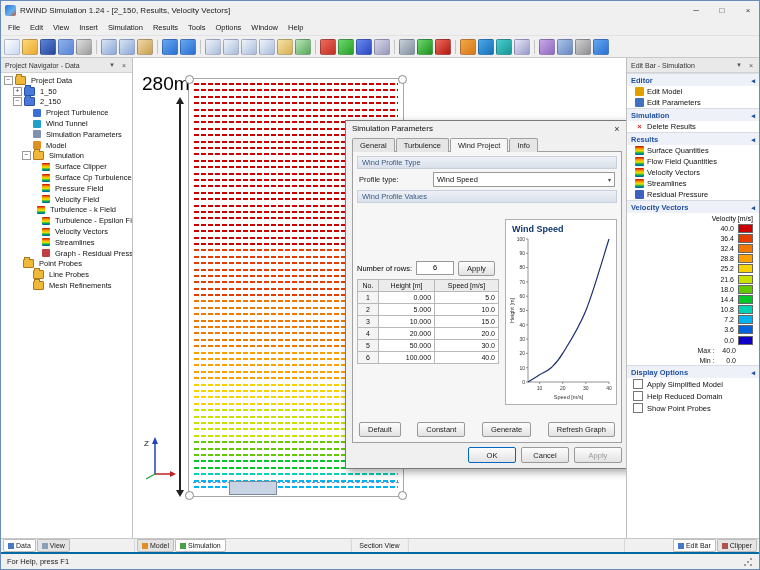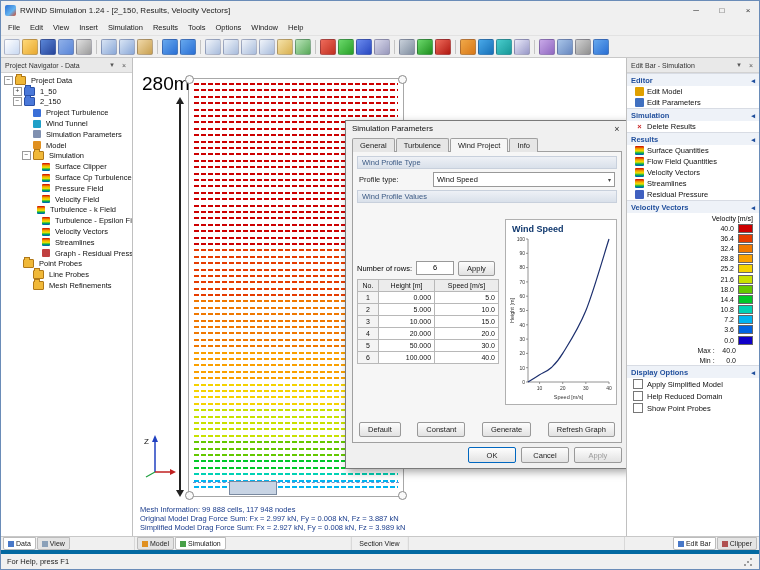--- a/index.html
+++ b/index.html
@@ -116,21 +116,21 @@
   
   .footerbar{height:13px;display:flex;background:#f0f0f0;border-top:1px solid #c8c8c8;font-size:7px;flex:none;}
   .fgroup{display:flex;align-items:center;gap:1px;padding:0 2px;}
   .fgroup.gleft{width:129px;border-right:1px solid #d8d8d8;}
   .fgroup.gcenter{flex:1;position:relative;}
   .fgroup.gright{width:130px;justify-content:flex-end;border-left:1px solid #d8d8d8;}
   .ftab{display:flex;align-items:center;gap:2px;padding:0 4px;height:11px;border:1px solid #bcbcbc;background:#e4e4e4;border-radius:0 0 2px 2px;color:#222;}
   .ftab.active{background:#fff;}
   .ftab-icon{width:6px;height:6px;flex:none;}
   .fcenter-label{position:absolute;left:50%;top:0;transform:translateX(-50%);display:flex;align-items:center;height:100%;padding:0 8px;border-left:1px solid #d4d4d4;border-right:1px solid #d4d4d4;color:#222;}
-  .statusbar{height:15px;display:flex;align-items:center;background:#f0f0f0;border-top:4px solid #0369a1;font-size:7.5px;padding:0 6px;color:#222;flex:none;}
+  .statusbar{height:15px;display:flex;align-items:center;background:#f0f0f0;border-top:2px solid #0369a1;font-size:7.5px;padding:0 6px;color:#222;flex:none;}
   .statusbar .sp{flex:1;}
   .grip{width:10px;height:10px;background:
     radial-gradient(circle at 8px 2px,#9a9a9a 1px,transparent 1.2px),
     radial-gradient(circle at 8px 8px,#9a9a9a 1px,transparent 1.2px),
     radial-gradient(circle at 2px 8px,#9a9a9a 1px,transparent 1.2px),
     radial-gradient(circle at 5px 5px,#9a9a9a 1px,transparent 1.2px);}
 </style>
 </head>
 <body>
 
@@ -392,25 +392,20 @@
 
       <svg class="axis-triad" width="36" height="46">
         <line x1="14" y1="40" x2="14" y2="8" stroke="#2040c0" stroke-width="1.5"></line>
         <polygon points="14,3 11,10 17,10" fill="#2040c0"></polygon>
         <line x1="14" y1="40" x2="32" y2="40" stroke="#c02020" stroke-width="1.5"></line>
         <polygon points="35,40 29,37 29,43" fill="#c02020"></polygon>
         <line x1="14" y1="40" x2="5" y2="45" stroke="#20a040" stroke-width="1.2"></line>
         <text x="3" y="12" font-size="8" fill="#111" id="axis-z-label">Z</text>
       </svg>
 
-      <div class="viz-info bottom" id="info-bottom">
-          <div>Mesh Information: 99 888 cells, 117 948 nodes</div>
-          <div>Original Model Drag Force Sum: Fx = 2.997 kN, Fy = 0.008 kN, Fz = 3.887 kN</div>
-          <div>Simplified Model Drag Force Sum: Fx = 2.927 kN, Fy = 0.008 kN, Fz = 3.989 kN</div>
-        </div>
 
       <div class="dialog">
         <div class="dlg-title">
           <span>Simulation Parameters</span>
           <span class="dlg-close">×</span>
         </div>
         <div class="dlg-tabs" id="dlg-tabs">
             <span class="dtab">General</span>
             <span class="dtab">Turbulence</span>
             <span class="dtab active">Wind Project</span>

